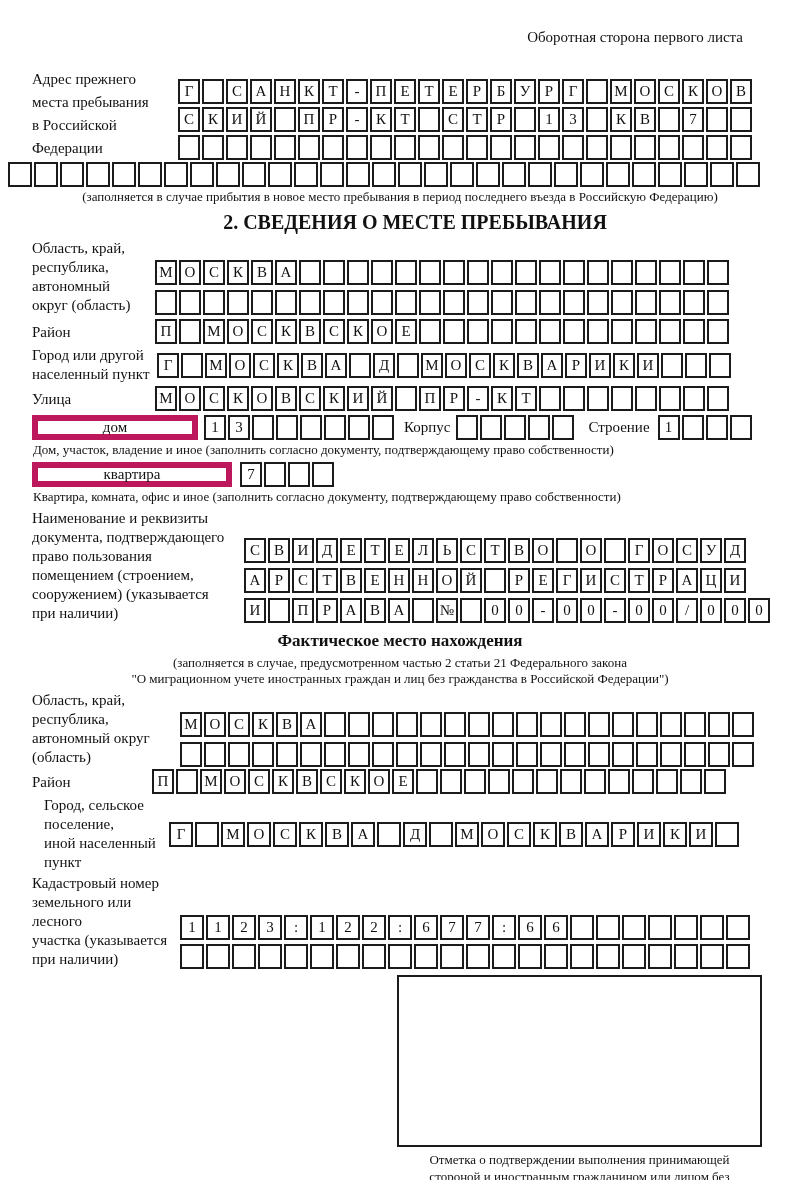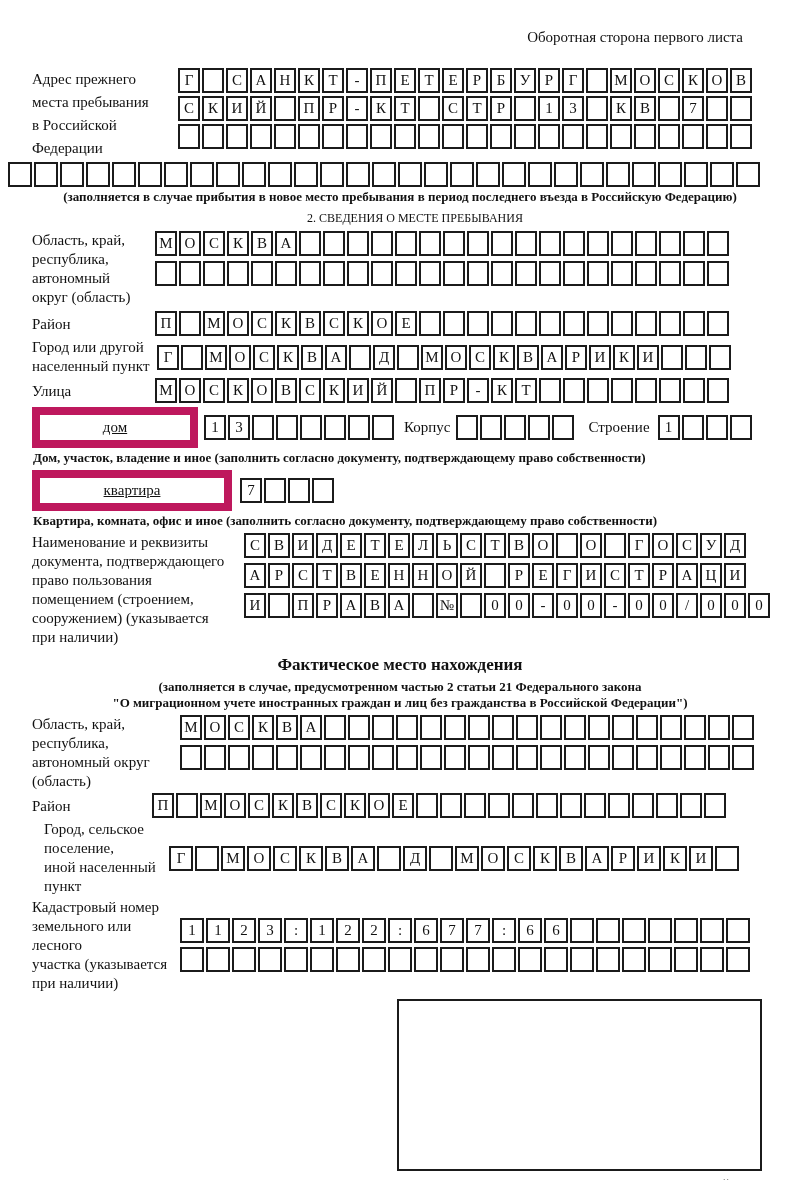--- a/index.html
+++ b/index.html
@@ -2,38 +2,38 @@
 <html><head>
 <meta charset="utf-8">
 <style>
   html,body{margin:0;padding:0;}
   body{
     width:800px;height:1180px;overflow:hidden;background:#ffffff;color:#111;
     font-family:"Liberation Serif","DejaVu Serif",serif;
   }
   .page{width:800px;height:1180px;position:relative;padding-top:13px;box-sizing:border-box;margin-top:16px;}
   .header-note{text-align:right;padding-right:57px;font-size:15px;}
-  .group{display:flex;align-items:flex-start;}
+  .group{display:flex;align-items:flex-end;}
   .label{font-size:15px;line-height:22px;padding-left:32px;box-sizing:border-box;white-space:pre-line;flex:0 0 auto;}
   .lh19{line-height:19px;}
   .rows{display:flex;flex-direction:column;gap:2px;}
   .cells{display:flex;gap:2px;}
   .cell{
     box-sizing:border-box;flex:0 0 auto;width:22px;height:25px;background:#fff;
     border:2px solid #1b1b1b;display:flex;align-items:center;justify-content:center;
     font-size:15px;line-height:1;
   }
   .wcell .cell{width:24px;}
   .fullrow{margin-left:8px;margin-top:2px;}
   .fullrow .cell{width:24px;}
-  .note{font-size:13px;line-height:16px;font-weight:bold;}
+  .note{font-size:13px;line-height:16px;}
   .center{text-align:center;}
-  .section-title{text-align:center;font-weight:normal;font-size:12px;margin:6px 0 5px 0;padding-left:30px;}
+  .section-title{text-align:center;font-weight:bold;font-size:20px;margin:6px 0 5px 0;padding-left:30px;}
   .sub-title{text-align:center;font-weight:bold;font-size:17px;margin:8px 0 4px 0;}
-  .bigbox{box-sizing:border-box;border:8px solid #be185d;height:41px;display:flex;align-items:center;justify-content:center;font-size:15px;flex:0 0 auto;text-decoration:underline;}
+  .bigbox{box-sizing:border-box;border:6px solid #be185d;height:25px;display:flex;align-items:center;justify-content:center;font-size:15px;flex:0 0 auto;}
   .inline-label{font-size:15px;line-height:25px;white-space:nowrap;}
   .house-row,.apt-row,.stay-row{display:flex;align-items:center;margin-left:32px;}
   .stay-row{gap:0;}
   .mt2{margin-top:2px;} .mt4{margin-top:4px;}
   .confirm-wrap{margin-left:397px;width:365px;margin-top:6px;}
   .confirm-box{box-sizing:border-box;border:2px solid #1b1b1b;width:365px;height:172px;background:#fff;}
   .confirm-note{font-size:13px;line-height:17px;text-align:center;white-space:pre-line;margin-top:4px;}
   .opt-label{font-size:15px;white-space:nowrap;}
 </style>
 </head>

